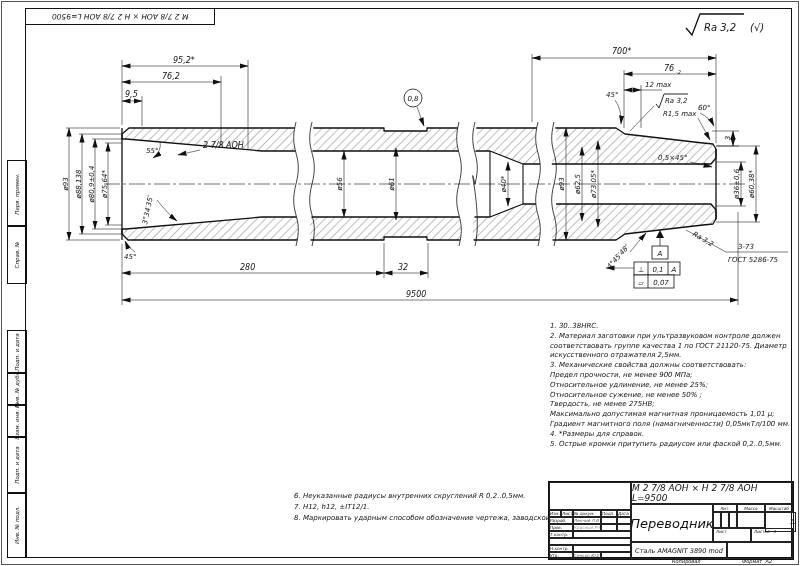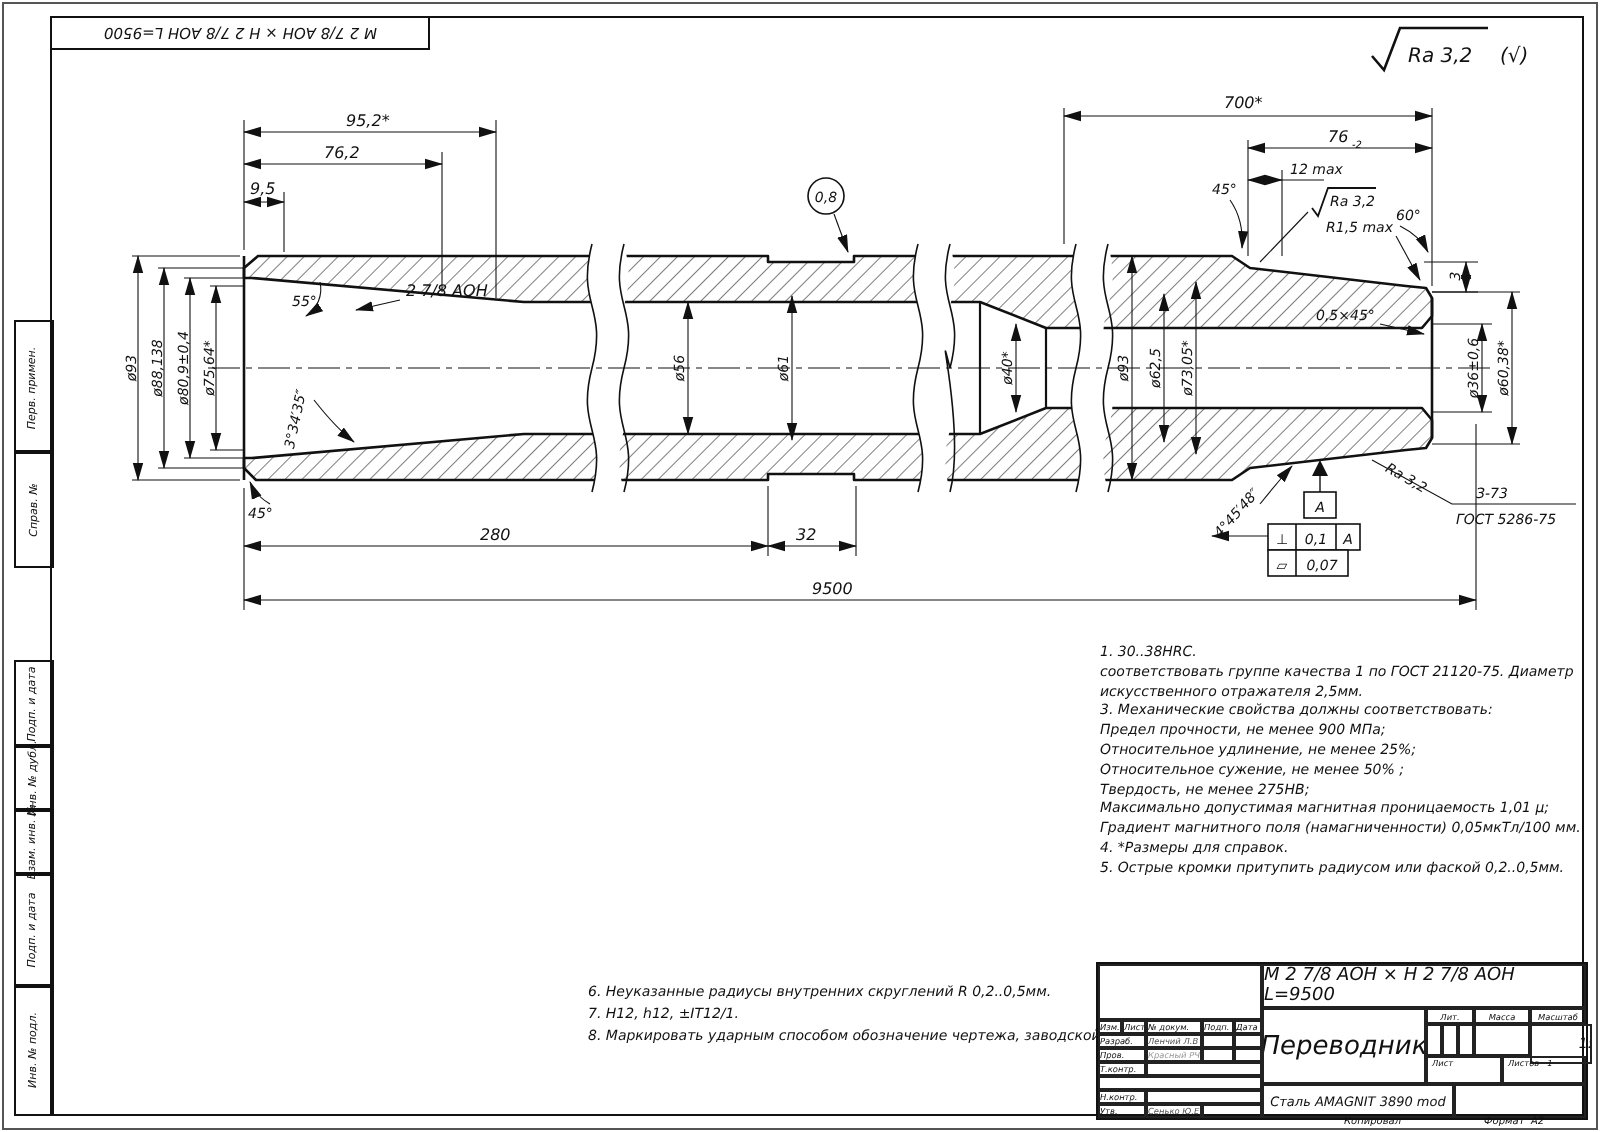--- a/index.html
+++ b/index.html
@@ -231,20 +231,21 @@
       <text class="lbls" x="738" y="249">З-73</text>
       <text class="lbls" x="728" y="262">ГОСТ 5286-75</text>
       <text class="lbl" x="240" y="270">280</text>
       <text class="lbl" x="398" y="270">32</text>
       <text class="lbl" x="406" y="297">9500</text>
     </g>
   </svg>
 
   <div class="abs notes" style="left:550px;top:322px;width:240px;font-style:italic;">
     <div>1. 30..38HRC.</div>
+    <div>2. Материал заготовки при ультразвуковом контроле должен</div>
     <div>соответствовать группе качества 1 по ГОСТ 21120-75. Диаметр</div>
     <div>искусственного отражателя 2,5мм.</div>
     <div>3. Механические свойства должны соответствовать:</div>
     <div>Предел прочности, не менее 900 МПа;</div>
     <div>Относительное удлинение, не менее 25%;</div>
     <div>Относительное сужение, не менее 50% ;</div>
     <div>Твердость, не менее 275НВ;</div>
     <div>Максимально допустимая магнитная проницаемость  1,01 μ;</div>
     <div>Градиент магнитного поля (намагниченности)  0,05мкТл/100 мм.</div>
     <div>4.  *Размеры для справок.</div>

